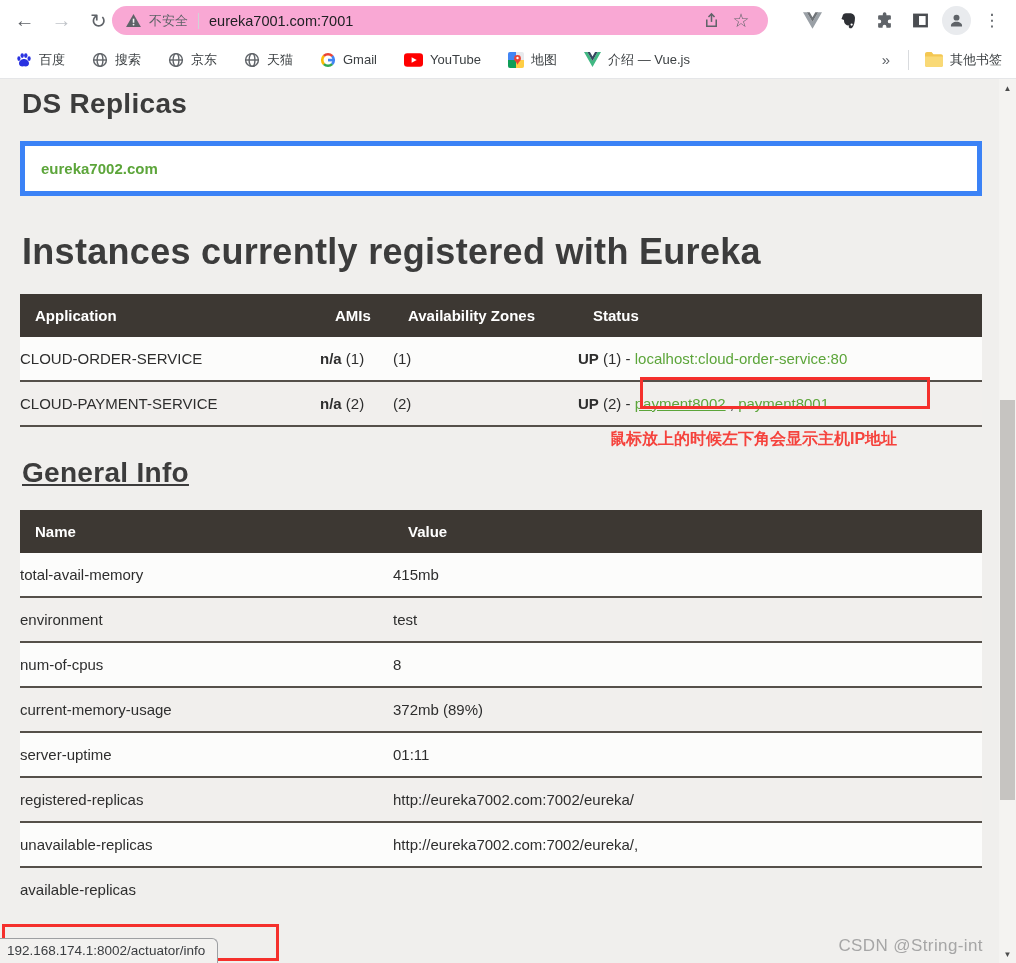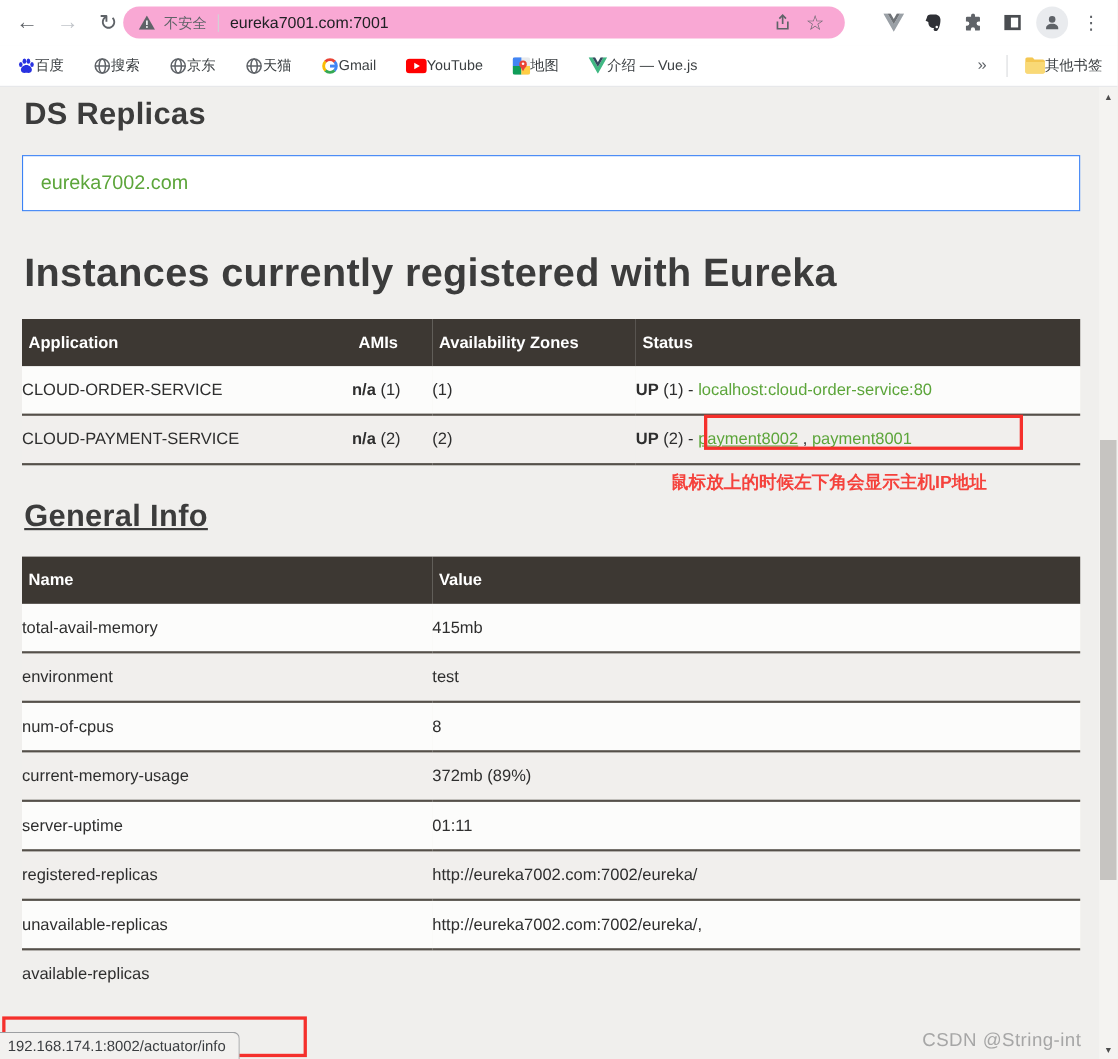--- a/index.html
+++ b/index.html
@@ -23,39 +23,39 @@
   .pill-icon { display:flex; align-items:center; justify-content:center; width:30px; height:28px; color:#5f6368; }
   .star-glyph { font-size:19px; color:#5f6368; }
   .toolbar-right { position:absolute; right:6px; top:3px; display:flex; align-items:center; }
   .tr-item { width:36px; height:35px; display:flex; align-items:center; justify-content:center; }
   .kebab { font-size:17px; color:#5f6368; letter-spacing:0; }
   .avatar-circle { width:29px; height:29px; border-radius:50%; background:#e9ebee;
                    display:flex; align-items:center; justify-content:center; }
   
   .bookmarks { position:absolute; top:41px; left:0; right:0; height:38px; background:#ffffff;
                border-bottom:1px solid #e5e6e8; display:flex; align-items:center; padding-left:16px; }
-  .bm { display:flex; align-items:center; margin-right:27px; font-size:13px; color:#3c4043; white-space:nowrap;text-align:right; }
+  .bm { display:flex; align-items:center; gap:7px; margin-right:27px; font-size:13px; color:#3c4043; white-space:nowrap;text-align:right; }
   .bm-right { margin-left:auto; display:flex; align-items:center; padding-right:14px; }
   .bm-overflow { font-size:15px; color:#5f6368; margin-right:18px; }
   .bm-vsep { width:1px; height:20px; background:#d9dbde; margin-right:16px; }
   
   .page { position:absolute; top:80px; left:0; width:999px; height:883px; background:#f0efed;
           overflow:hidden; color:#2e2e2e; }
   .content { padding:0 17px 0 20px; }
   h1 { font-weight:bold; color:#3c3c3c; }
   .h-ds      { margin:8px 0 0 2px;  font-size:28px; letter-spacing:0.3px; }
   .h-inst    { margin:35px 0 0 2px; font-size:36px; letter-spacing:0.3px; }
   .h-general { margin:30px 0 0 2px; font-size:28px; letter-spacing:0.3px;text-decoration:underline; }
-  .replica-box { margin-top:21px; background:#ffffff; border:1px solid #3b82f6; padding:14px 16px;
-                 font-size:18px; }
+  .replica-box { margin-top:21px; background:#ffffff; border:5px solid #3b82f6; padding:14px 16px;
+                 font-size:15px;font-weight:bold; }
   a.green-link { color:#5ca53a; text-decoration:none; cursor:pointer; }
   a.green-link.u { text-decoration:underline; }
   table.eureka { width:100%; border-collapse:collapse; margin-top:21px; font-size:15px; }
   table.eureka th { background:#3d3833; color:#ffffff; text-align:left; font-weight:bold;
-                    padding:13px 6px; font-size:15px; }
+                    padding:13px 15px; font-size:15px; }
   table.eureka td { padding:13px 0; border-bottom:2px solid #55504a; color:#2e2e2e; }
   tr.row-a { background:#fcfcfb; }
   tr.row-b { background:#f1efed; }
   tr.row-last { background:transparent; }
   tr.row-last td { border-bottom:none; }
   .col-app  { width:300px; }
   .col-amis { width:73px;  }
   .col-az   { width:185px; }
   .col-name { width:373px; }
   .bold { font-weight:bold; }

